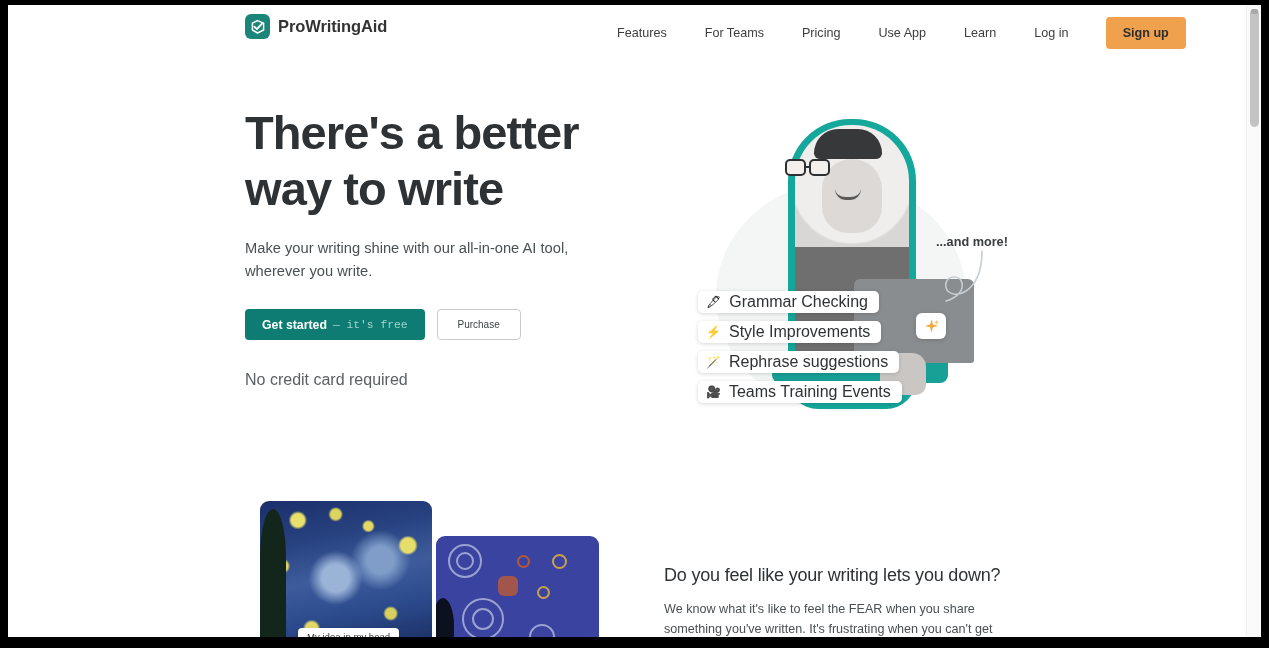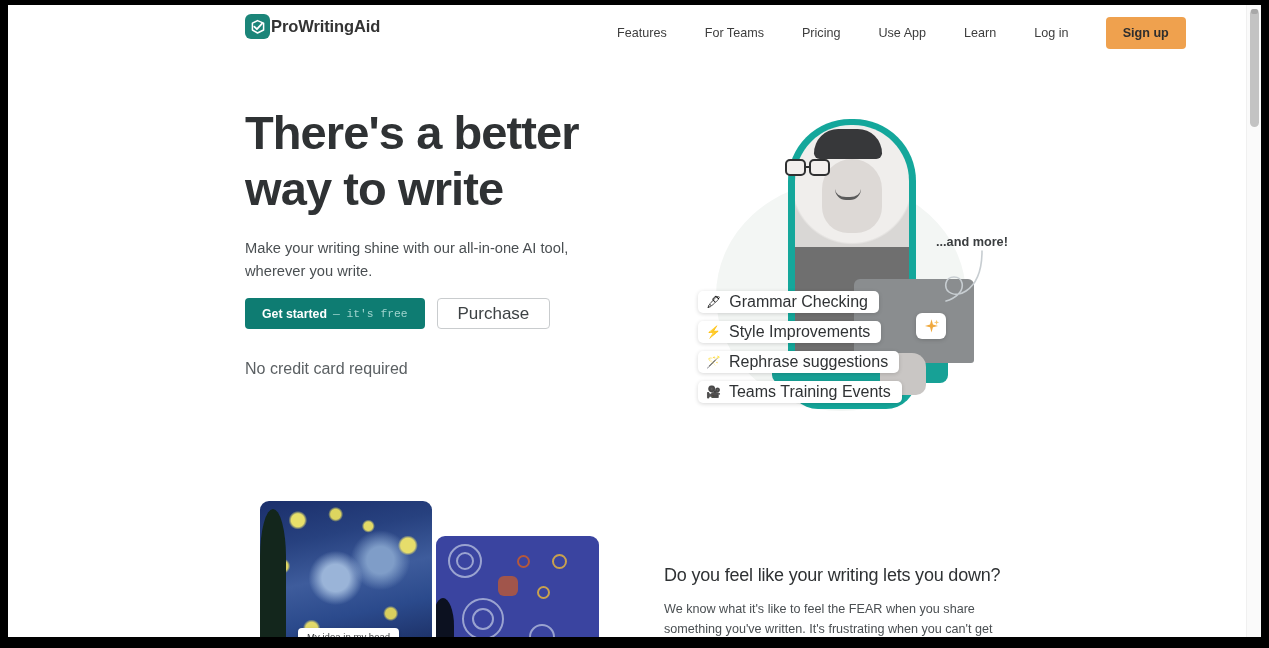--- a/index.html
+++ b/index.html
@@ -81,21 +81,21 @@
     position: absolute;
     left: 0; top: 0;
     width: 1238px;
     height: 56px;
   }
   #brand {
     position: absolute;
     left: 237px; top: 9px;
     display: flex;
     align-items: center;
-    gap: 1px;
+    gap: 8px;
     text-decoration: none;
   }
   #brand-logo {
     width: 25px; height: 25px;
     border-radius: 6px;
     background: #1b8579;
     display: flex;
     align-items: center;
     justify-content: center;
     flex: none;
@@ -153,21 +153,21 @@
     letter-spacing: -0.9px;
   }
   #hero-subtitle {
     margin-top: 20px;
     font-size: 14.7px;
     line-height: 23px;
     color: #4a4f52;
     width: 330px;
   }
   #hero-ctas {
-    margin-top: 15px;
+    margin-top: 26px;
     display: flex;
     align-items: center;
     gap: 12px;
   }
   #cta-get-started {
     background: #0e7c72;
     border: none;
     border-radius: 4px;
     padding: 0 17px;
     height: 31px;
@@ -188,21 +188,21 @@
     color: #9fd4ce;
     white-space: nowrap;
     font-family: Liberation Mono, monospace;
   }
   #cta-purchase {
     background: #ffffff;
     border: 1px solid #c9ccce;
     border-radius: 4px;
     height: 31px;
     padding: 0 20px;
-    font-size: 17px;
+    font-size: 10px;
     color: #3d4244;
     cursor: pointer;
     white-space: nowrap;
     font-family: "Liberation Sans", sans-serif;
   }
   #hero-disclaimer {
     margin-top: 31px;
     font-size: 16px;
     color: #5b6063;
   }

